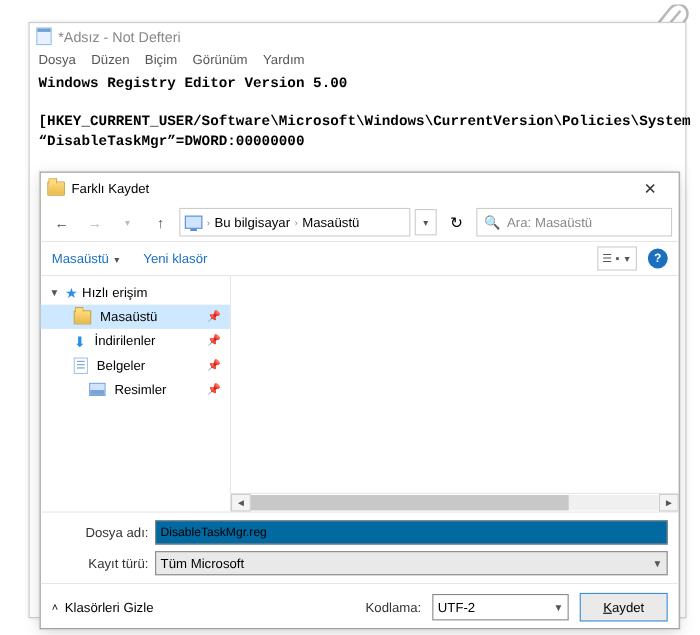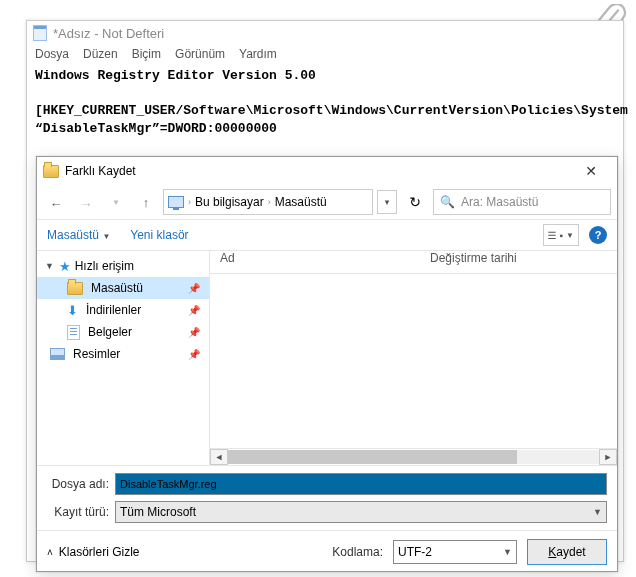--- a/index.html
+++ b/index.html
@@ -36,21 +36,21 @@
   .tree-row .pin{margin-left:auto;margin-right:8px;color:#777;font-size:10px}
   .listing{flex:1;display:flex;flex-direction:column}
   .cols{display:flex;height:22px;border-bottom:1px solid #e6e6e6;color:#555}
   .cols .col1{width:210px;padding-left:10px}
   .cols .col2{flex:1}
   .empty{flex:1}
   .hscroll{height:16px;display:flex;align-items:center;border-top:1px solid #e6e6e6}
   .harrow{width:16px;height:14px;border:1px solid #ccc;display:flex;align-items:center;justify-content:center;font-size:9px;color:#555;background:#f4f4f4}
   .htrack{flex:1;height:14px;background:#f0f0f0;position:relative}
   .hthumb{position:absolute;left:0;top:0;height:100%;width:78%;background:#c8c8c8}
-  .fields{border-top:1px solid #e6e6e6;padding:6px 10px 2px 0}
+  .fields{border-top:1px solid #e6e6e6;padding:6px 10px 2px 26px}
   .frow{display:flex;align-items:center;height:24px;margin-bottom:4px}
   .flabel{width:72px;text-align:right;padding-right:6px;color:#333}
   .finput{flex:1;height:20px;border:1px solid #888;background:#0369a1;padding:0 4px;font-size:11px;display:flex;align-items:center}
   .fselect{flex:1;height:20px;border:1px solid #888;background:#e9e9e9;display:flex;align-items:center;padding:0 4px;font-size:12px;position:relative}
   .fselect .dd,.enc-select .dd{position:absolute;right:4px;color:#555;font-size:9px}
   .bottom{display:flex;align-items:center;height:42px;padding:0 10px;gap:10px;border-top:1px solid #e6e6e6}
   .expand{display:flex;align-items:center;gap:6px}
   .spacer{flex:1}
   .enc-label{color:#333}
   .enc-select{width:114px;height:22px;border:1px solid #888;background:#fff;display:flex;align-items:center;padding:0 4px;position:relative}
@@ -150,32 +150,28 @@
         <div class="tree-row" style="padding-left:30px">
           <span class="icon-dl">⬇</span>
           <span style="margin-left:4px">İndirilenler</span>
           <span class="pin">📌</span>
         </div>
         <div class="tree-row" style="padding-left:30px">
           <span class="icon-doc"></span>
           <span style="margin-left:4px">Belgeler</span>
           <span class="pin">📌</span>
         </div>
-        <div class="tree-row" style="padding-left:13px">
+        <div class="tree-row" style="padding-left:44px">
           <span class="icon-img"></span>
           <span style="margin-left:4px">Resimler</span>
           <span class="pin">📌</span>
         </div>
       </div>
 
       <div class="listing">
-        <div class="cols">
-          <div class="col1">Ad</div>
-          <div class="col2">Değiştirme tarihi</div>
-        </div>
         <div class="empty"></div>
         <div class="hscroll">
           <div class="harrow">◄</div>
           <div class="htrack">
               <div class="hthumb"></div>
             </div>
           <div class="harrow">►</div>
         </div>
       </div>
     </div>

